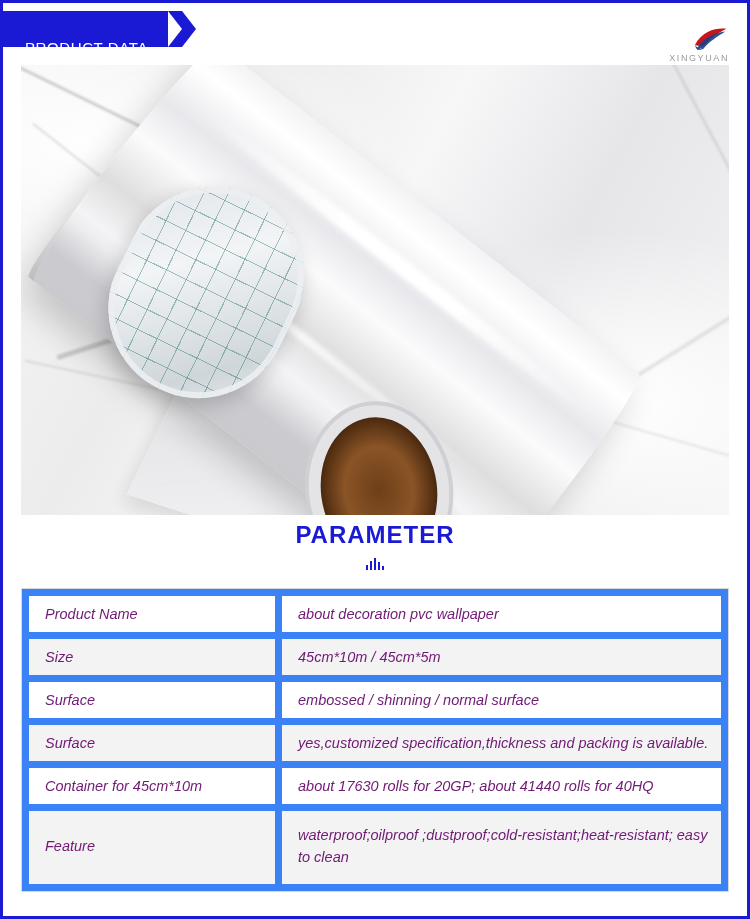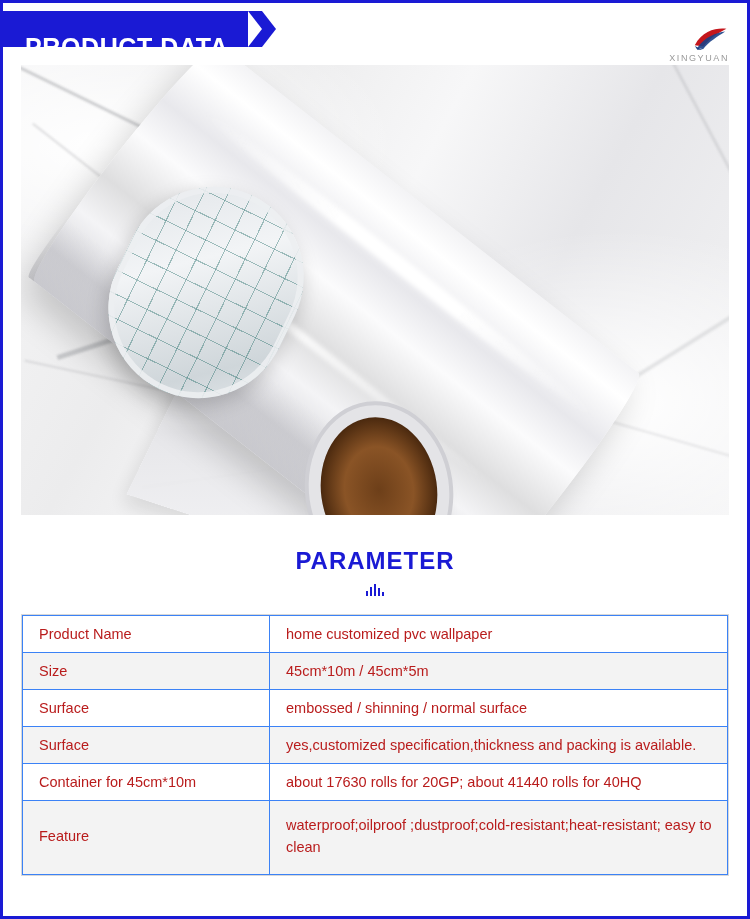--- a/index.html
+++ b/index.html
@@ -35,22 +35,22 @@
     left: 0;
     top: 8px;
     height: 36px;
     background: #1a1ad4;
     display: flex;
     align-items: center;
     padding: 0 34px 0 22px;
   }
   .header-banner .title {
     color: #ffffff;
-    font-size: 25px;
-    font-weight: bold;
+    font-size: 15px;
+    font-weight: normal;
     letter-spacing: 0.6px;
     white-space: nowrap;
     margin-top: 36px;
   }
   .banner-notch {
     position: absolute;
     left: 100%;
     top: 0;
     width: 0;
     height: 0;
@@ -209,21 +209,21 @@
     height: 230px;
     transform: rotate(18deg) skewX(-8deg);
     background: linear-gradient(160deg, #fafafb 0%, #e7e7ea 50%, #f4f4f6 100%);
     opacity: .92;
     box-shadow: 0 10px 20px rgba(0,0,0,0.12);
   }
 
   
   .param-title {
     text-align: center;
-    margin-top: 32px;
+    margin-top: 6px;
     color: #1a1ad4;
     font-size: 24px;
     font-weight: bold;
     letter-spacing: 1px;
   }
   .param-dots {
     display: flex;
     justify-content: center;
     gap: 2px;
     margin-top: 9px;
@@ -245,24 +245,25 @@
   .table-wrap {
     margin: 18px 18px 0 18px;
     border: 1px solid #d8d8d8;
   }
   table {
     width: 100%;
     border-collapse: collapse;
     font-size: 14.5px;
   }
   td {
-    border: 1px solid #3b82f6;
+    border: 7px solid #3b82f6;
     padding: 10px 12px 10px 16px;
-    color: #b91c1c;
+    color: #701a75;
     vertical-align: middle;
+    font-style: italic;
   }
   td.label {
     width: 218px;
     white-space: nowrap;
   }
   tr.alt td {
     background: #f3f3f3;
     margin-top: 48px;
   }
   tr.tall td {
@@ -327,21 +328,21 @@
       <i></i>
       <i></i>
       <i></i>
   </div>
 
   <div class="table-wrap">
     <table>
       <tbody>
         <tr>
           <td class="label">Product Name</td>
-          <td>home customized pvc wallpaper</td>
+          <td>about decoration pvc wallpaper</td>
         </tr>
         <tr class="alt">
           <td class="label">Size</td>
           <td>45cm*10m / 45cm*5m</td>
         </tr>
         <tr>
           <td class="label">Surface</td>
           <td>embossed / shinning / normal surface</td>
         </tr>
         <tr class="alt">

